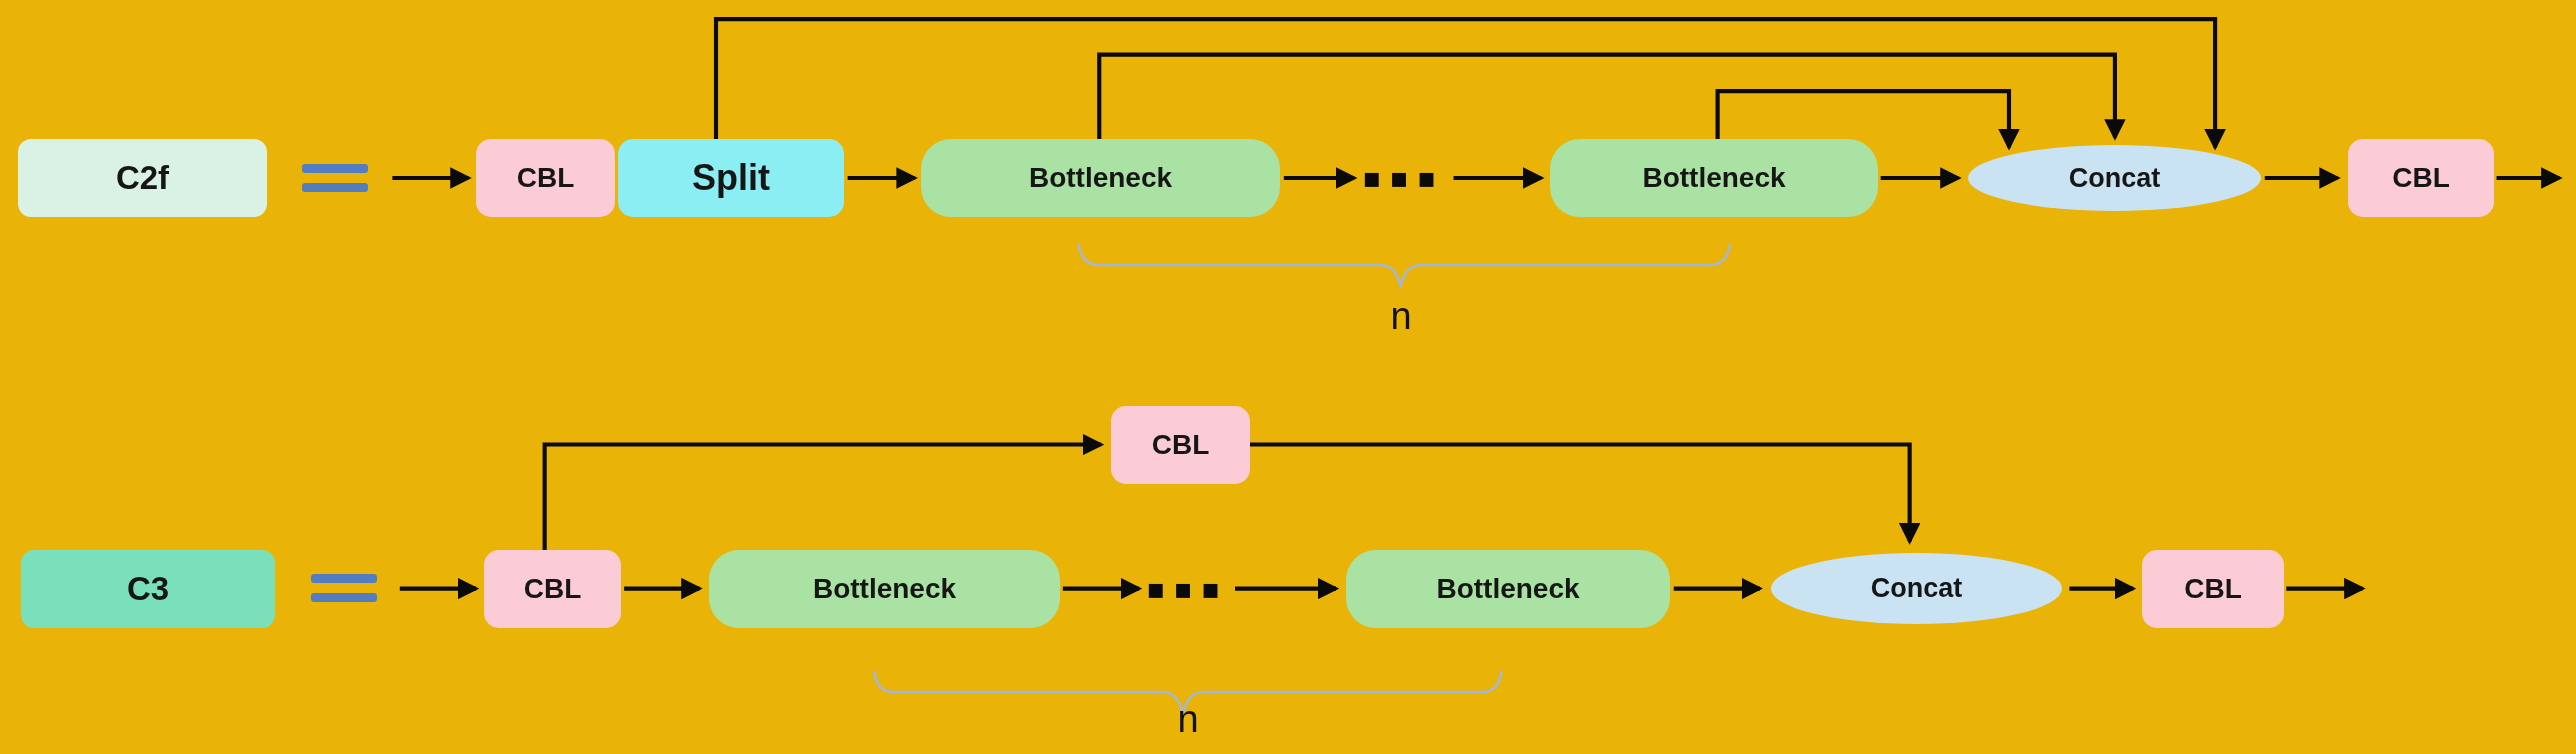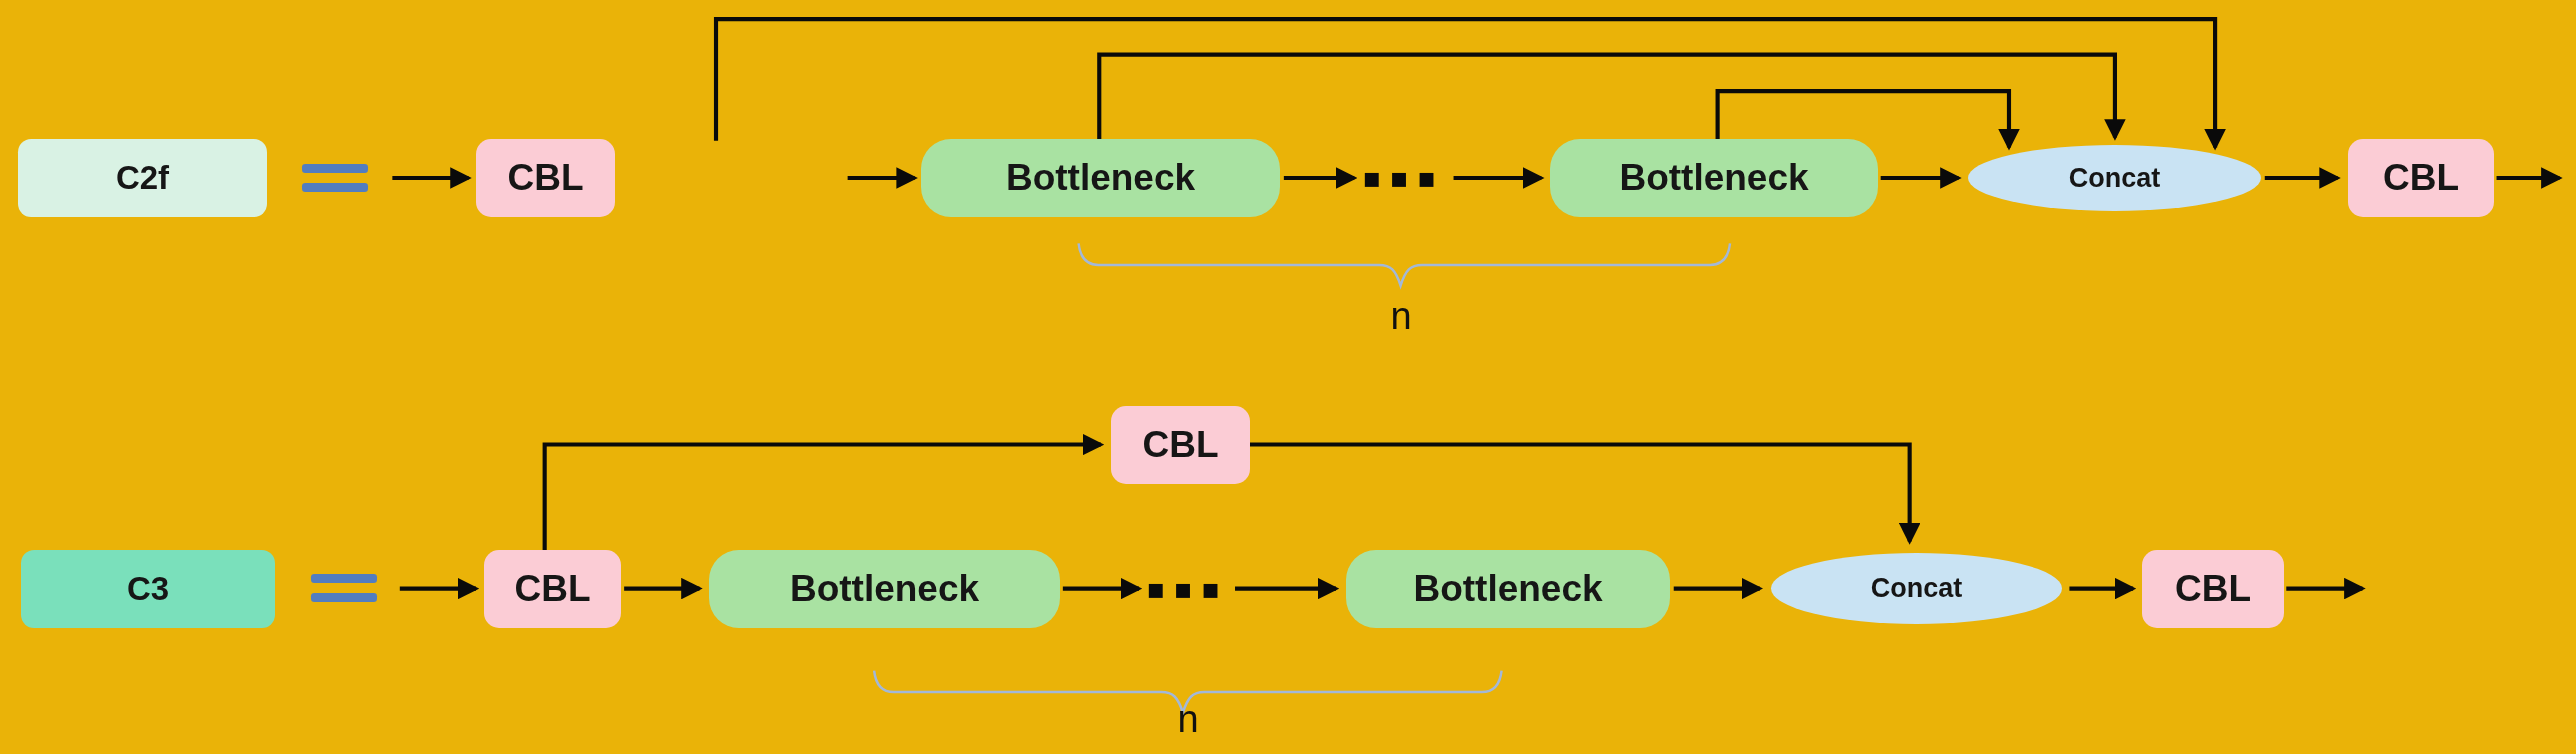--- a/index.html
+++ b/index.html
@@ -12,21 +12,21 @@
     overflow:hidden;
     padding-left:16px;
   }
   svg.wires{position:absolute;left:0;top:0;width:2576px;height:755px;}
   .wire{stroke:var(--line-color,#0a0a0a);stroke-width:5;fill:none;}
   .brace{stroke:var(--brace-color,#a3b8d8);stroke-width:3;fill:none;}
   .box{
     position:absolute;
     display:flex;align-items:center;justify-content:center;
     border-radius:15px;
-    font-weight:700;font-size:37px;
+    font-weight:700;font-size:28px;
     color:var(--text-color,#161616);
     letter-spacing:0px;
     white-space:nowrap;
   }
   .module{border-radius:13.2px;font-size:33px;}
   .c2f{background:var(--c2f-fill,#d9f2e4);}
   .c3{background:var(--c3-fill,#7ae0bb);}
   .cbl{background:var(--cbl-fill,#fbccd5);}
   .split{background:var(--split-fill,#8aeef3);font-size:36px;}
   .bottleneck{background:var(--bottleneck-fill,#a9e2a2);border-radius:30px;}
@@ -100,20 +100,23 @@
 
   <div class="equals" style="left:302px;top:164px;">
     <div class="bar"></div>
     <div class="bar"></div>
   </div>
 
   <div class="box cbl" style="left:476px;top:139px;width:139px;height:78px;">
     <span>CBL</span>
   </div>
 
+  <div class="box split" style="left:618px;top:139px;width:226px;height:78px;">
+    <span>Split</span>
+  </div>
 
   <div class="box bottleneck" style="left:921px;top:139px;width:359px;height:78px;">
     <span>Bottleneck</span>
   </div>
 
   <div class="dots" style="left:1354px;top:157px;width:99px;height:41px;">
     <span>▪▪▪</span>
   </div>
 
   <div class="box bottleneck" style="left:1550px;top:139px;width:328px;height:78px;">

